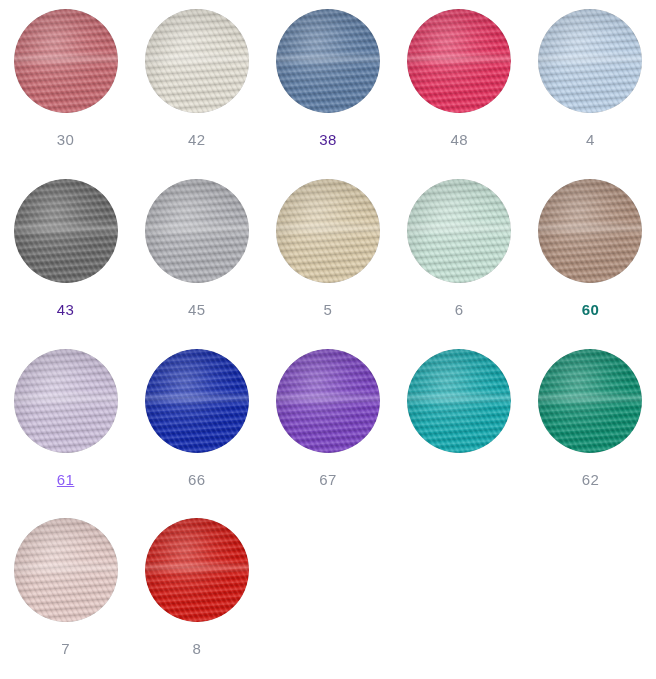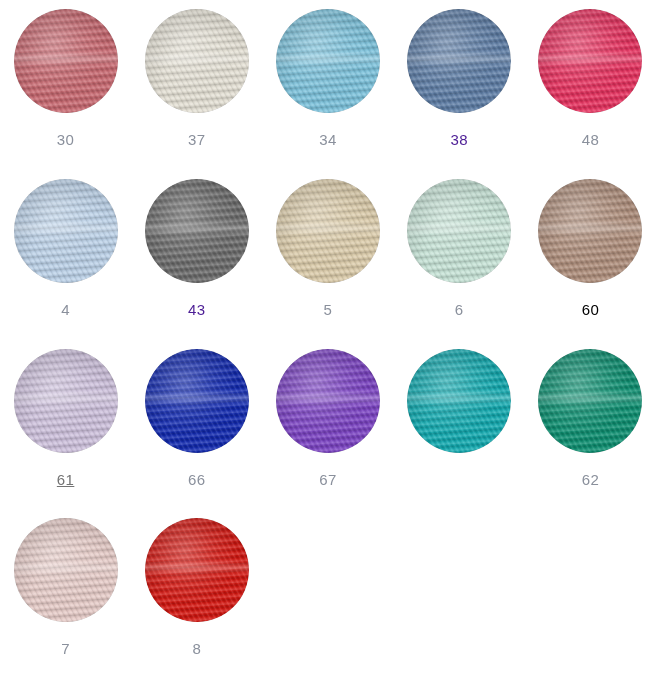--- a/index.html
+++ b/index.html
@@ -141,31 +141,21 @@
       <div class="swatch-label" style="color: rgb(138, 144, 156);">30</div>
     </div>
     <div class="swatch-cell">
       <div class="swatch-disc">
         <div class="disc-base" style="background-color: rgb(230, 226, 214);"></div>
         <div class="disc-strands"></div>
         <div class="disc-twist"></div>
         <div class="disc-band"></div>
         <div class="disc-shade"></div>
       </div>
-      <div class="swatch-label" style="color: rgb(138, 144, 156);">37</div>
-    </div>
-    <div class="swatch-cell">
-      <div class="swatch-disc">
-        <div class="disc-base" style="background-color: rgb(124, 195, 221);"></div>
-        <div class="disc-strands"></div>
-        <div class="disc-twist"></div>
-        <div class="disc-band"></div>
-        <div class="disc-shade"></div>
-      </div>
-      <div class="swatch-label" style="color: rgb(138, 144, 156);">34</div>
+      <div class="swatch-label" style="color: rgb(138, 144, 156);">42</div>
     </div>
     <div class="swatch-cell">
       <div class="swatch-disc">
         <div class="disc-base" style="background-color: rgb(93, 125, 166);"></div>
         <div class="disc-strands"></div>
         <div class="disc-twist"></div>
         <div class="disc-band"></div>
         <div class="disc-shade"></div>
       </div>
       <div class="swatch-label" style="color: #4c1d95;">38</div>
@@ -195,20 +185,30 @@
         <div class="disc-base" style="background-color: rgb(107, 107, 107);"></div>
         <div class="disc-strands"></div>
         <div class="disc-twist"></div>
         <div class="disc-band"></div>
         <div class="disc-shade"></div>
       </div>
       <div class="swatch-label" style="color: #4c1d95;">43</div>
     </div>
     <div class="swatch-cell">
       <div class="swatch-disc">
+        <div class="disc-base" style="background-color: rgb(177, 178, 184);"></div>
+        <div class="disc-strands"></div>
+        <div class="disc-twist"></div>
+        <div class="disc-band"></div>
+        <div class="disc-shade"></div>
+      </div>
+      <div class="swatch-label" style="color: rgb(138, 144, 156);">45</div>
+    </div>
+    <div class="swatch-cell">
+      <div class="swatch-disc">
         <div class="disc-base" style="background-color: rgb(221, 205, 171);"></div>
         <div class="disc-strands"></div>
         <div class="disc-twist"></div>
         <div class="disc-band"></div>
         <div class="disc-shade"></div>
       </div>
       <div class="swatch-label" style="color: rgb(138, 144, 156);">5</div>
     </div>
     <div class="swatch-cell">
       <div class="swatch-disc">
@@ -221,31 +221,31 @@
       <div class="swatch-label" style="color: rgb(138, 144, 156);">6</div>
     </div>
     <div class="swatch-cell">
       <div class="swatch-disc">
         <div class="disc-base" style="background-color: rgb(176, 143, 124);"></div>
         <div class="disc-strands"></div>
         <div class="disc-twist"></div>
         <div class="disc-band"></div>
         <div class="disc-shade"></div>
       </div>
-      <div class="swatch-label" style="color: #000000;">60</div>
+      <div class="swatch-label" style="color: #0f766e; font-weight: bold;">60</div>
     </div>
     <div class="swatch-cell">
       <div class="swatch-disc">
         <div class="disc-base" style="background-color: rgb(207, 194, 222);"></div>
         <div class="disc-strands"></div>
         <div class="disc-twist"></div>
         <div class="disc-band"></div>
         <div class="disc-shade"></div>
       </div>
-      <div class="swatch-label" style="color: #737373; text-decoration: underline;">61</div>
+      <div class="swatch-label" style="color: #8b5cf6; text-decoration: underline;">61</div>
     </div>
     <div class="swatch-cell">
       <div class="swatch-disc">
         <div class="disc-base" style="background-color: rgb(16, 40, 176);"></div>
         <div class="disc-strands"></div>
         <div class="disc-twist"></div>
         <div class="disc-band"></div>
         <div class="disc-shade"></div>
       </div>
       <div class="swatch-label" style="color: rgb(138, 144, 156);">66</div>

